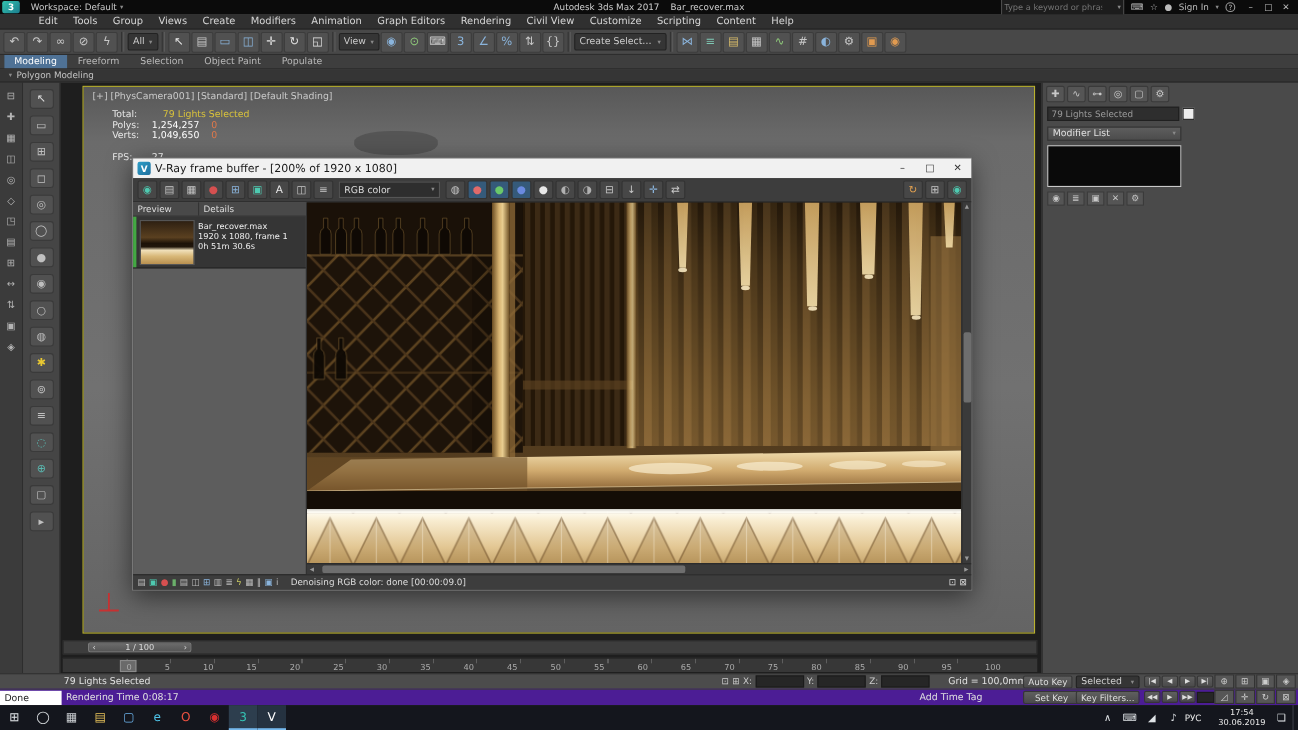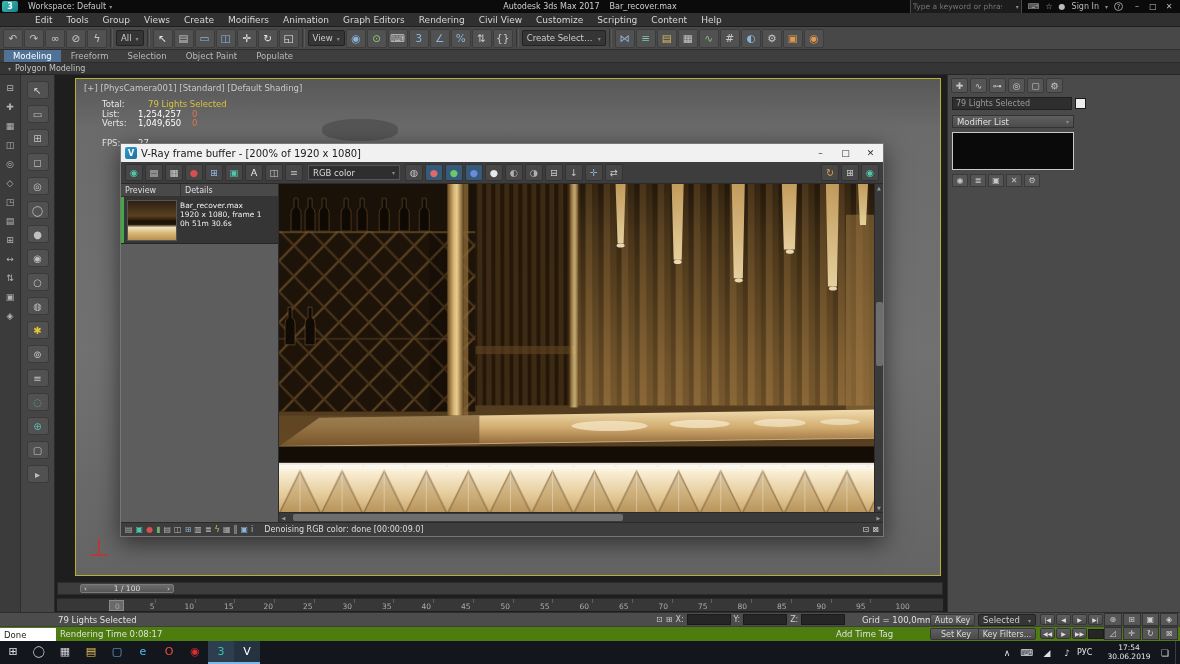--- a/index.html
+++ b/index.html
@@ -93,21 +93,21 @@
 .vfb-vscroll{width:9px;background:#3a3a3a;border-left:1px solid #2a2a2a;position:relative;flex:none}
 .vs-arrow{position:absolute;left:0;width:100%;height:8px;font-size:5px;color:#999;display:flex;align-items:center;justify-content:center}
 .vs-thumb{position:absolute;left:1px;top:118px;width:7px;height:64px;background:#6e6e6e;border-radius:2px}
 .vfb-hscroll{height:10px;background:#3a3a3a;border-top:1px solid #2a2a2a;display:flex;align-items:center;flex:none;position:relative}
 .hs-arrow{width:9px;height:100%;font-size:5px;color:#999;display:flex;align-items:center;justify-content:center;flex:none}
 .hs-thumb{position:absolute;left:14px;width:330px;height:7px;background:#6e6e6e;border-radius:2px}
 .vfb-statusbar{height:14px;background:#3d3d3d;border-top:1px solid #2a2a2a;display:flex;align-items:center;padding:0 4px;gap:3px;font-size:8px;color:#ddd;flex:none}
 .vsi{font-size:8px;flex:none}
 
 .status1{position:absolute;top:612px;width:100%;height:14px;background:#4c4c4c;border-top:1px solid #2e2e2e;z-index:20}
-.status2{position:absolute;top:626px;width:100%;height:15px;background:#4d7c0f;border-top:1px solid #3e3e3e;z-index:20}
+.status2{position:absolute;top:626px;width:100%;height:15px;background:#4c1d95;border-top:1px solid #3e3e3e;z-index:20}
 .st-text{position:absolute;font-size:8.5px;color:#e0e0e0;top:2px;white-space:nowrap}
 .listener{position:absolute;left:0;top:1px;width:56px;height:13px;background:#fff;color:#222;font-size:8.5px;display:flex;align-items:center;padding-left:4px}
 .coord{position:absolute;left:656px;top:1px;display:flex;align-items:center;gap:3px;font-size:8px;color:#ccc}
 .coord-field{width:44px;height:11px;background:#262626;border:1px solid #1b1b1b}
 .btn{background:linear-gradient(#5f5f5f,#4a4a4a);border:1px solid #363636;border-radius:2px;color:#ddd;font-size:8px;display:flex;align-items:center;justify-content:center;white-space:nowrap}
 .navgrid{position:absolute;right:2px;top:613px;width:74px;height:27px;display:grid;grid-template-columns:repeat(4,1fr);gap:1px;z-index:25}
 .navbtn{background:#565656;border:1px solid #333;display:flex;align-items:center;justify-content:center;font-size:8px;color:#ccc}
 .transport{position:absolute;left:1040px;top:1px;display:flex;gap:1px}
 .trbtn{width:15px;height:11px;font-size:6px}
 
@@ -288,21 +288,21 @@
 
     <div class="canvas">
       <div class="viewport">
         <div class="vp-label">[+]  [PhysCamera001]  [Standard]  [Default Shading]</div>
         <div class="vp-stats">
           <div class="vp-row">
             <span class="vp-l">Total:</span>
             <span class="vp-sel">79 Lights Selected</span>
           </div>
           <div class="vp-row">
-            <span class="vp-l">List:</span>
+            <span class="vp-l">Polys:</span>
             <span class="vp-v">1,254,257</span>
             <span class="vp-x">0</span>
           </div>
           <div class="vp-row">
             <span class="vp-l">Verts:</span>
             <span class="vp-v">1,049,650</span>
             <span class="vp-x">0</span>
           </div>
           <div class="vp-row" style="margin-top:10px">
             <span class="vp-l">FPS:</span>

